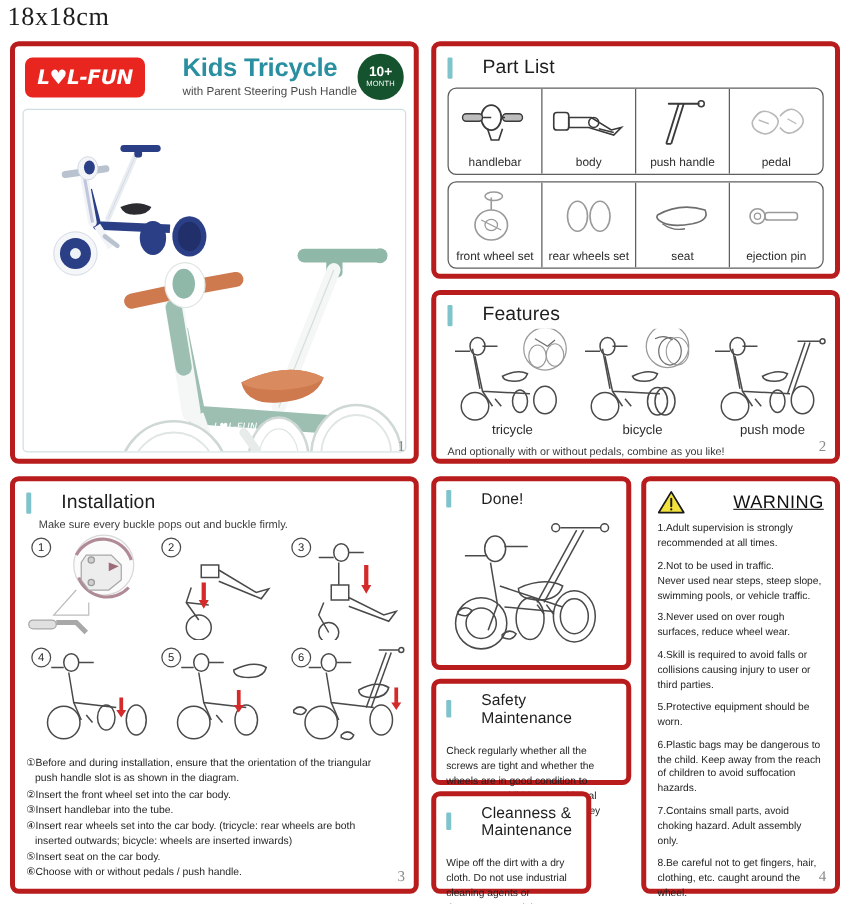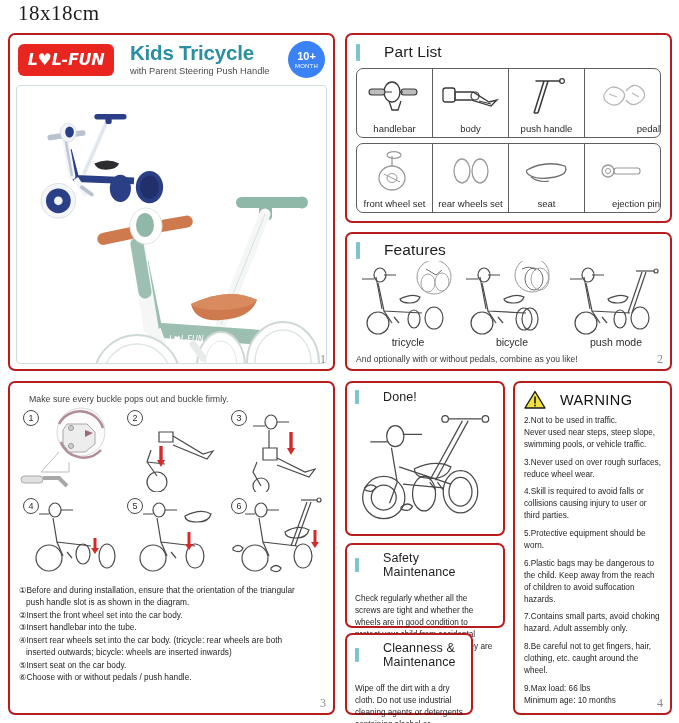--- a/index.html
+++ b/index.html
@@ -2,29 +2,29 @@
 <html><head>
 <meta charset="utf-8">
 <style>
   html,body{margin:0;padding:0;}
   body{
     width:679px;height:723px;background:#ffffff;
     font-family:"Liberation Sans", sans-serif;
     color:#333;overflow:hidden;position:relative;
   }
   .size-label{
-    position:absolute;left:18px;top:1px;
+    position:absolute;left:6px;top:1px;
     font-family:"Liberation Serif", serif;
     font-size:21px;color:#1c1c1c;letter-spacing:.5px;
   }
 
   
   .panel{
     position:absolute;background:#fff;
-    border:2px solid #b91c1c;border-radius:7px;
+    border:4px solid #b91c1c;border-radius:7px;
     box-sizing:border-box;
   }
   .panel-page-no{
     position:absolute;right:7px;bottom:2px;
     font-size:12px;color:#8a8a8a;
     font-family:"Liberation Serif", serif;
   }
 
   
   .sec-head{display:flex;align-items:center;gap:24px;}
@@ -38,25 +38,25 @@
     display:flex;align-items:center;padding:0 8px;box-sizing:border-box;
   }
   .logo{
     width:96px;height:32px;background:#e8251f;border-radius:6px;
     display:flex;align-items:center;justify-content:center;flex:none;
   }
   .logo-txt{
     color:#fff;font-size:16px;font-style:italic;font-weight:bold;
     letter-spacing:-.3px;font-family:"DejaVu Sans",sans-serif;
   }
-  .title-wrap{flex:1;padding-left:16px;line-height:1;}
+  .title-wrap{flex:1;padding-left:30px;line-height:1;}
   .prod-title{font-size:20.5px;color:#2a8fa0;font-weight:bold;letter-spacing:-.2px;}
   .prod-sub{font-size:9.3px;color:#4b4b4b;margin-top:3px;}
   .age-badge{
-    width:37px;height:37px;border-radius:50%;background:#3b82f6;color:#fff;
+    width:37px;height:37px;border-radius:50%;background:#14532d;color:#fff;
     display:flex;flex-direction:column;align-items:center;justify-content:center;
     flex:none;line-height:1;
   }
   .age-badge .n{font-size:11px;font-weight:bold;}
   .age-badge .m{font-size:6px;margin-top:1px;letter-spacing:.2px;}
   .photo-box{
     position:absolute;left:6px;top:50px;right:6px;bottom:5px;
     border:1px solid #cfdfe1;border-radius:4px;background:#fff;overflow:hidden;
   }
 
@@ -65,21 +65,21 @@
   .parts-grid{margin-top:7px;}
   .parts-row{
     display:flex;border:1px solid #5f5f5f;border-radius:7px;overflow:hidden;
     height:68px;margin-bottom:5px;
   }
   .part-cell{
     flex:1;display:flex;flex-direction:column;align-items:center;
     justify-content:flex-end;border-right:1px solid #5f5f5f;box-sizing:border-box;
     padding-bottom:3px;position:relative;
   }
-  .part-cell:last-child{border-right:none;align-items:flex-end;}
+  .part-cell:last-child{border-right:none;}
   .part-ico{flex:1;display:flex;align-items:center;justify-content:center;width:100%;}
   .part-lbl{font-size:9.5px;color:#2b2b2b;white-space:nowrap;}
 
   
   #panel-features{left:345px;top:232px;width:327px;height:139px;padding:7px 9px;}
   .feat-row{display:flex;margin-top:2px;}
   .feat-cell{flex:1;display:flex;flex-direction:column;align-items:center;}
   .feat-lbl{font-size:10.5px;color:#2b2b2b;margin-top:1px;}
   .feat-note{font-size:8.6px;color:#3a3a3a;margin-top:6px;}
 
@@ -103,21 +103,21 @@
 
   
   #panel-safety{left:345px;top:543px;width:160px;height:85px;padding:6px 8px;}
   #panel-clean{left:345px;top:633px;width:128px;height:82px;padding:6px 8px;}
   .maint-body{font-size:8.2px;color:#1f1f1f;line-height:1.45;margin-top:14px;}
   .sec-title.sm{font-size:12.5px;}
   .sec-bar.sm{height:14px;}
 
   
   #panel-warning{left:513px;top:381px;width:159px;height:334px;padding:7px 9px;}
-  .warn-head{display:flex;align-items:center;gap:14px;justify-content:flex-start;}
+  .warn-head{display:flex;align-items:center;gap:14px;justify-content:space-between;text-decoration:underline;}
   .warn-title{font-size:14.5px;color:#111;letter-spacing:.4px;font-weight:500;}
   .warn-list{margin-top:5px;font-size:8.2px;color:#1f1f1f;line-height:1.45;}
   .warn-list p{margin:0 0 6px 0;white-space:pre-wrap;}
   svg{display:block;}
 </style>
 </head>
 <body>
 
 <div class="size-label">18x18cm</div>
 
@@ -392,20 +392,24 @@
       </span>
       <span class="feat-lbl">push mode</span>
     </div>
   </div>
 
   <div class="feat-note">And optionally with or without pedals, combine as you like!</div>
   <div class="panel-page-no">2</div>
 </div>
 
 <div class="panel" id="panel-install">
+  <div class="sec-head">
+    <span class="sec-bar"></span>
+    <span class="sec-title">Installation</span>
+  </div>
   <div class="inst-sub">Make sure every buckle pops out and buckle firmly.</div>
 
   <div class="steps-row">
     <div class="step-cell">
       <span class="step-num">1</span>
       <svg width="104" height="86" viewBox="0 0 104 86">
         <circle cx="62" cy="26" r="24" fill="#fbfbfb" stroke="#d8d8d8"></circle>
         <path d="M40 18 a24 24 0 0 1 44 4" fill="none" stroke="#b08a94" stroke-width="2.5"></path>
         <path d="M42 36 a24 24 0 0 0 40 8" fill="none" stroke="#b08a94" stroke-width="2.5"></path>
         <path d="M48 18 h20 l8 8 v12 l-10 8 h-16 l-6 -8 v-14Z" fill="#ededed" stroke="#a8a8a8"></path>
@@ -576,20 +580,21 @@
     <span>
       <svg width="22" height="20" viewBox="0 0 22 20">
         <path d="M11 1.5 L21 18 L1 18 Z" fill="#f2e23c" stroke="#1a1a1a" stroke-width="1.4" stroke-linejoin="round"></path>
         <path d="M11 7 v6" stroke="#1a1a1a" stroke-width="1.6" stroke-linecap="round"></path>
         <circle cx="11" cy="15.5" r="0.9" fill="#1a1a1a"></circle>
       </svg>
     </span>
     <span class="warn-title">WARNING</span>
   </div>
   <div class="warn-list">
+    <p>1.Adult supervision is strongly recommended at all times.</p>
     <p>2.Not to be used in traffic.
 Never used near steps, steep slope, swimming pools, or vehicle traffic.</p>
     <p>3.Never used on over rough surfaces, reduce wheel wear.</p>
     <p>4.Skill is required to avoid falls or collisions causing injury to user or third parties.</p>
     <p>5.Protective equipment should be worn.</p>
     <p>6.Plastic bags may be dangerous to the child. Keep away from the reach of children to avoid suffocation hazards.</p>
     <p>7.Contains small parts, avoid choking hazard. Adult assembly only.</p>
     <p>8.Be careful not to get fingers, hair, clothing, etc. caught around the wheel.</p>
     <p>9.Max load: 66 lbs
 Minimum age: 10 months</p>

